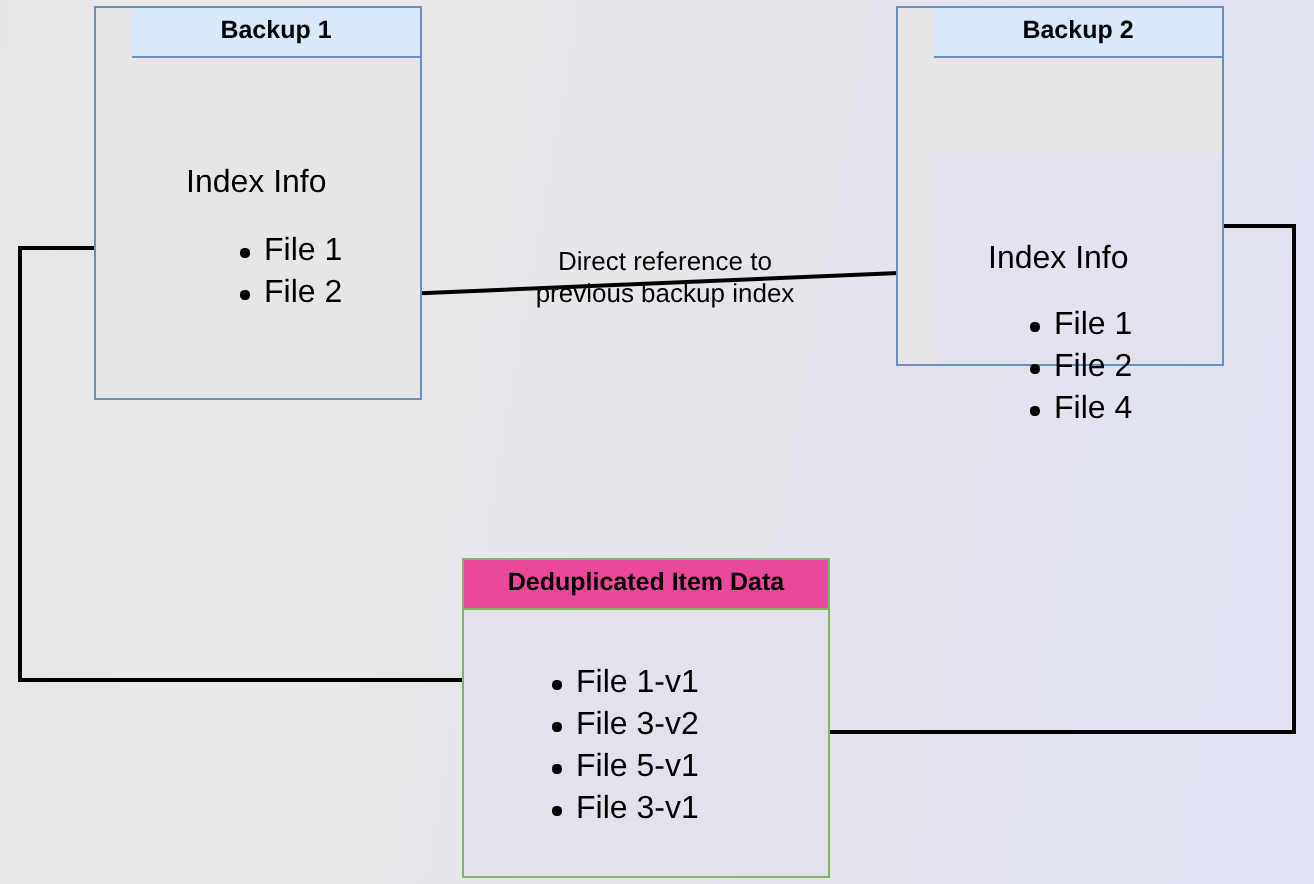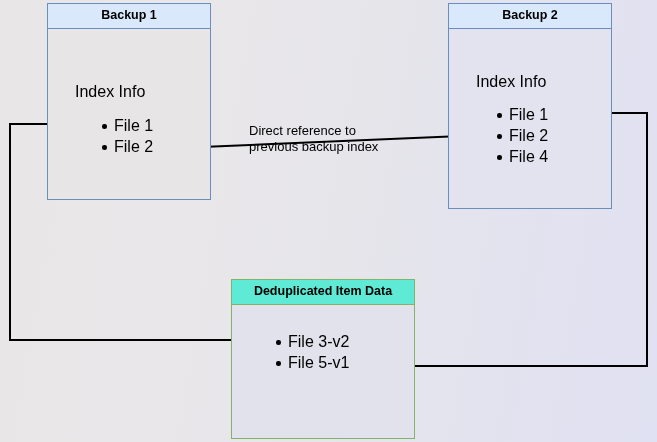--- a/index.html
+++ b/index.html
@@ -27,35 +27,35 @@
     pointer-events: none;
   }
   .box {
     position: absolute;
     box-sizing: border-box;
     border: 1.6px solid #6c8ebf;
     background: #e6e6e6;
     display: flex;
     flex-direction: column;
   }
-  .box.blue { border-color: #6c8ebf; }
+  .box.blue { border-color: #6c8ebf; padding-left: 18px; }
   .box.green { border-color: #82b366; }
   .box-header {
     box-sizing: border-box;
     height: 25px;
     line-height: 23px;
     text-align: center;
     font-size: 12.5px;
     font-weight: bold;
     color: #000000;
     background: #dae8fc;
     border-bottom: 1.6px solid #6c8ebf;
   }
   .box.green .box-header {
-    background: #5eead4;
+    background: #ec4899;
     border-bottom: 1.6px solid #82b366;
   }
   .box-body {
     position: relative;
     flex: 1;
   }
   .index-label {
     position: absolute;
     font-size: 16px;
     color: #000000;
@@ -83,20 +83,21 @@
     width: 4.5px;
     height: 4.5px;
     border-radius: 50%;
     background: #000000;
   }
   .annotation {
     position: absolute;
     font-size: 13px;
     line-height: 16px;
     color: #000000;
+    text-align: center;
     white-space: pre-line;
   }
   
   #box-backup1 .box-body { background: #e7e5e6; }
   #box-backup2 .box-body { background: #e3e3ef; }
   #box-dedup .box-body  { background: #e2e2ed; }
 </style>
 </head>
 <body>
 
@@ -120,38 +121,40 @@
     <div class="box-header">Backup 1</div>
     <div class="box-body">
       <div class="index-label" style="left:27px; top:54px;">Index Info</div>
       <ul class="file-list" style="left:52px; top:86px;">
         <li>File 1</li>
         <li>File 2</li>
       </ul>
     </div>
   </div>
 
-  <div class="box blue" id="box-backup2" style="left:448px; top:3px; width:164px; height:206px;">
+  <div class="box blue" id="box-backup2" style="left:448px; top:3px; width:164px; height:180px;gap:48px;">
     <div class="box-header">Backup 2</div>
     <div class="box-body">
       <div class="index-label" style="left:27px; top:44px;">Index Info</div>
       <ul class="file-list" style="left:46px; top:75px;">
         <li>File 1</li>
         <li>File 2</li>
         <li>File 4</li>
       </ul>
     </div>
   </div>
 
   <div class="box green" id="box-dedup" style="left:231px; top:279px; width:184px; height:160px;">
     <div class="box-header">Deduplicated Item Data</div>
     <div class="box-body">
       <ul class="file-list" style="left:42px; top:26px;">
+        <li>File 1-v1</li>
         <li>File 3-v2</li>
         <li>File 5-v1</li>
+        <li>File 3-v1</li>
       </ul>
     </div>
   </div>
 
   <div class="annotation" style="left:249px; top:123px; width:167px;">Direct reference to
 previous backup index</div>
 
 </div>
 
 </body></html>

